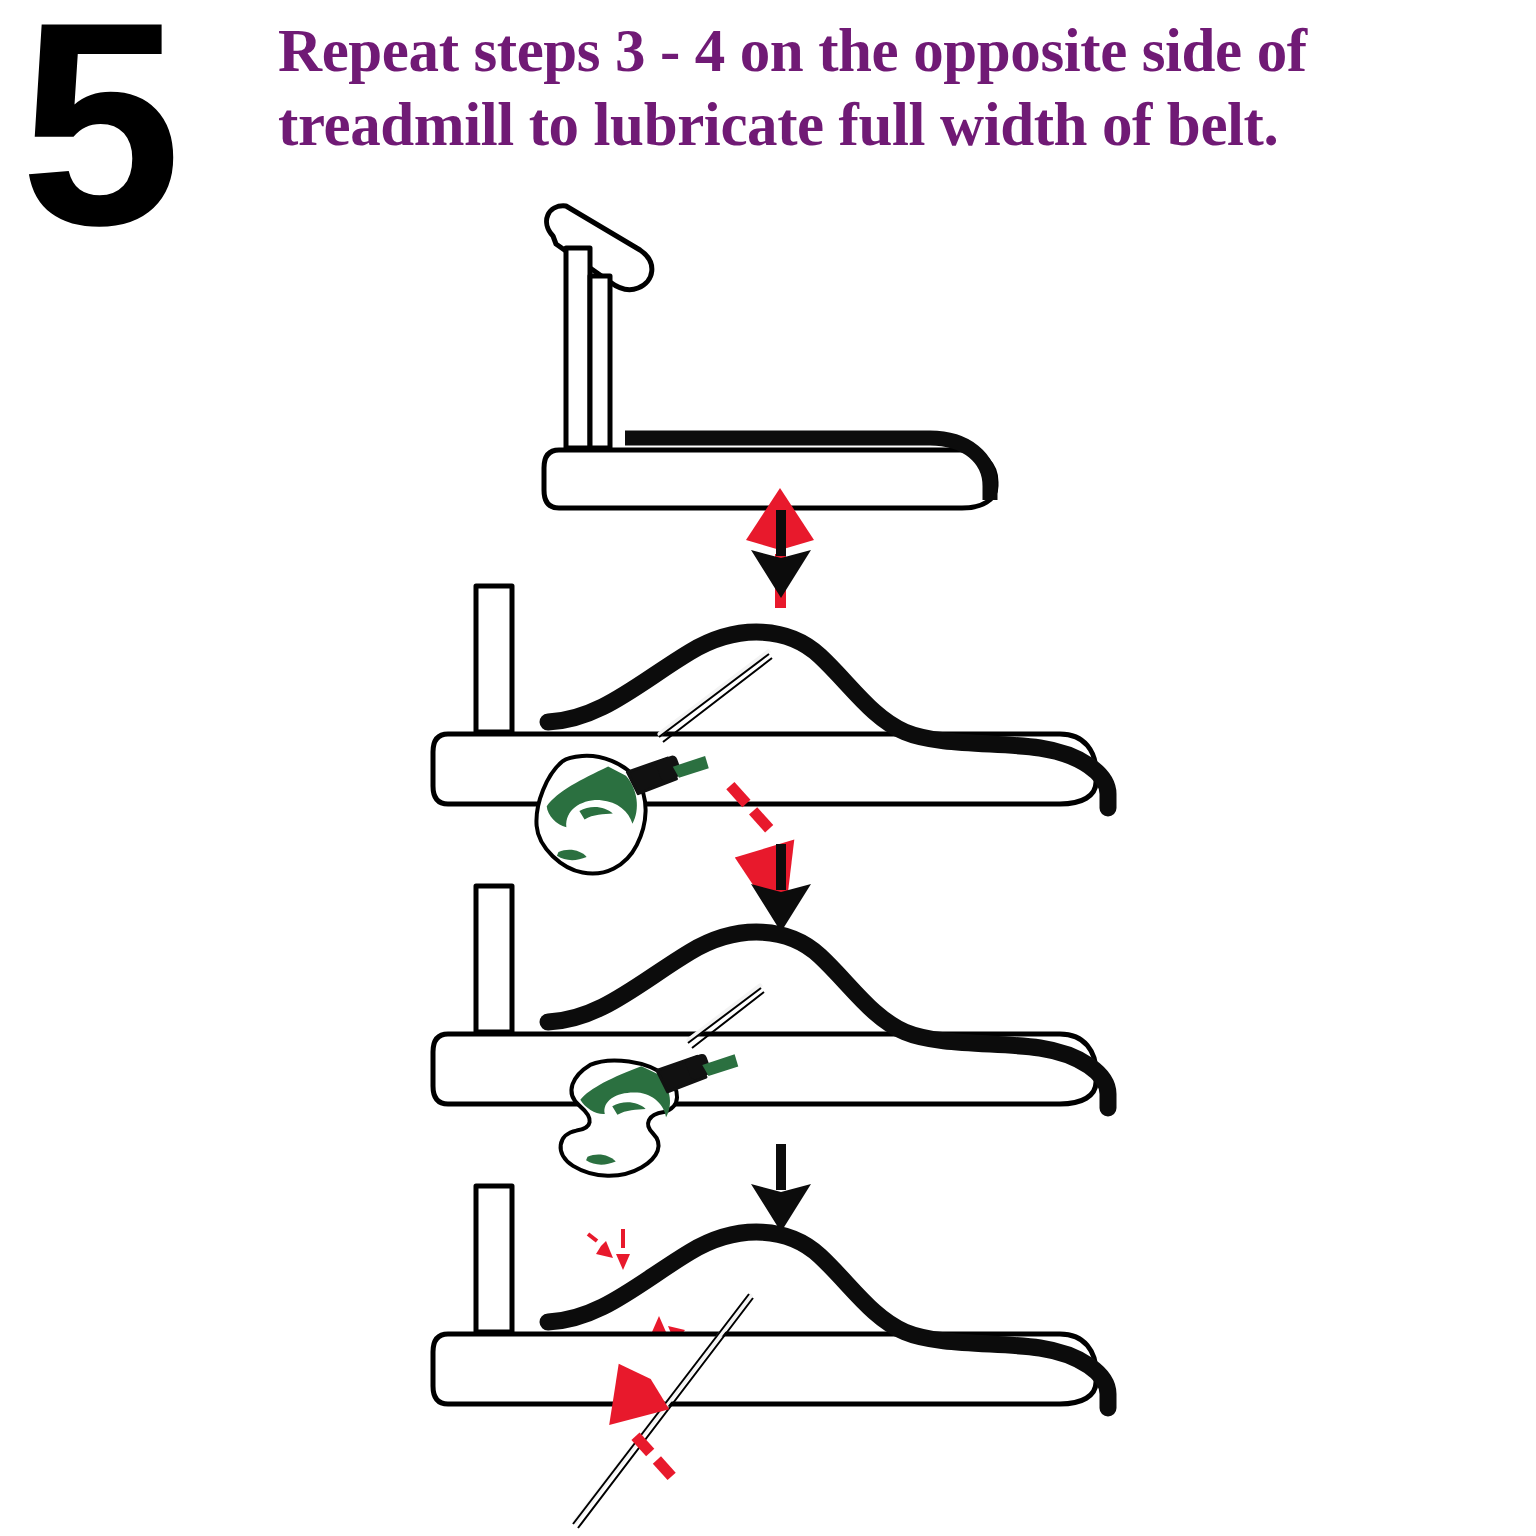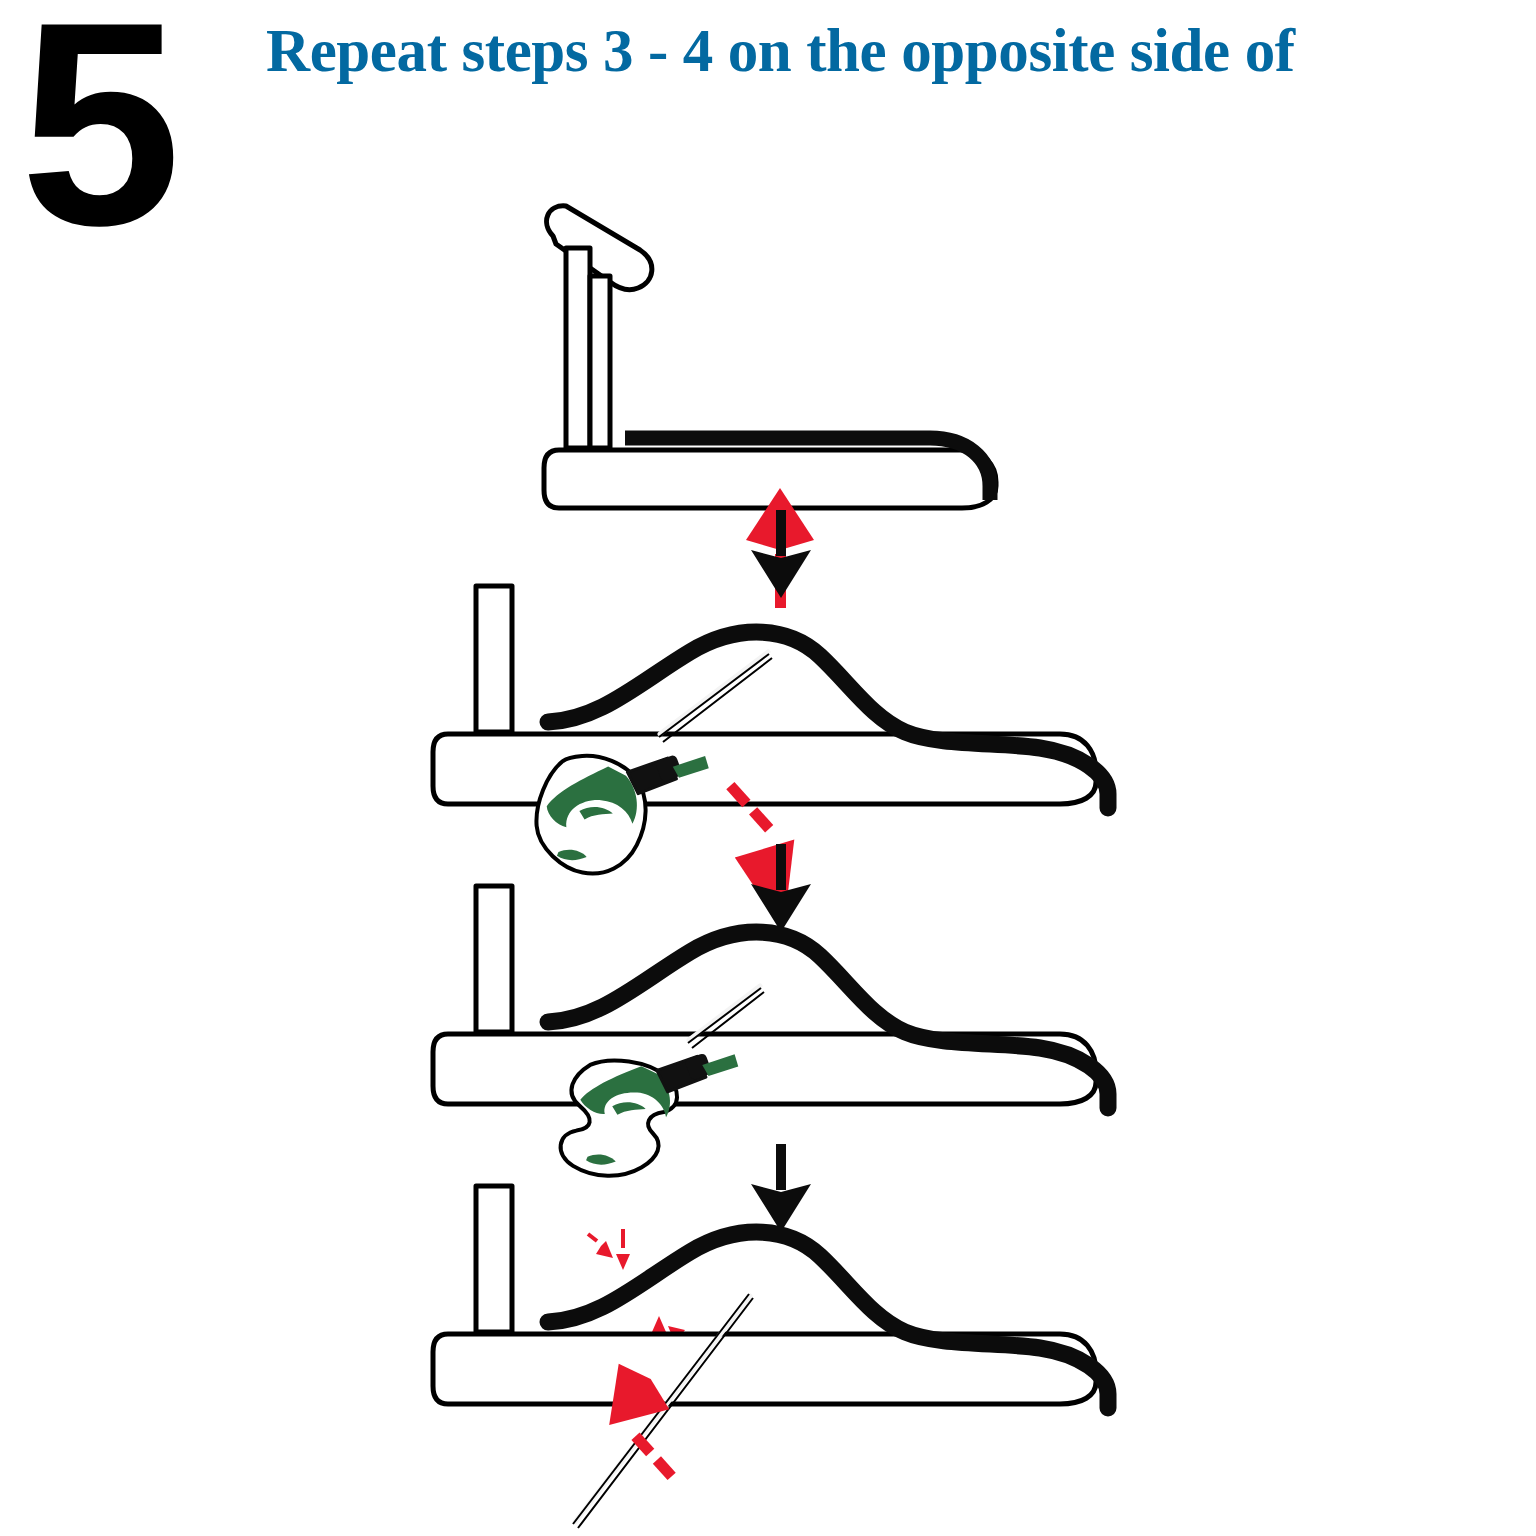--- a/index.html
+++ b/index.html
@@ -36,28 +36,28 @@
     font-family: "Liberation Sans", sans-serif;
     font-weight: bold;
     font-size: 290px;
     line-height: 1;
     letter-spacing: -6px;
     color: #000000;
     -webkit-font-smoothing: antialiased;
   }
   #instruction-text {
     position: absolute;
-    left: 266px;
+    left: 278px;
     top: 14px;
     width: 1120px;
     font-family: "Liberation Serif", serif;
     font-weight: bold;
     font-size: 61px;
     line-height: 1.22;
-    color: #0369a1;
+    color: #701a75;
     letter-spacing: -0.4px;
   }
   
   #illustration {
     position: absolute;
     left: 0;
     top: 186px;
     width: 1536px;
     height: 1350px;
     display: block;
@@ -66,20 +66,21 @@
 </style>
 </head>
 <body>
 
 <div id="page">
 
   <div id="header">
     <div id="step-number">5</div>
     <div id="instruction-text">
       <span>Repeat steps 3 - 4 on the opposite side of</span><br>
+      <span>treadmill to lubricate full width of belt.</span>
     </div>
   </div>
 
   <svg id="illustration" class="panel-svg" viewBox="0 0 1536 1350" width="1536" height="1350" xmlns="http://www.w3.org/2000/svg">
 
     <defs>
 
       <g id="bottle-normal">
 
         <path d="M -46,-4

